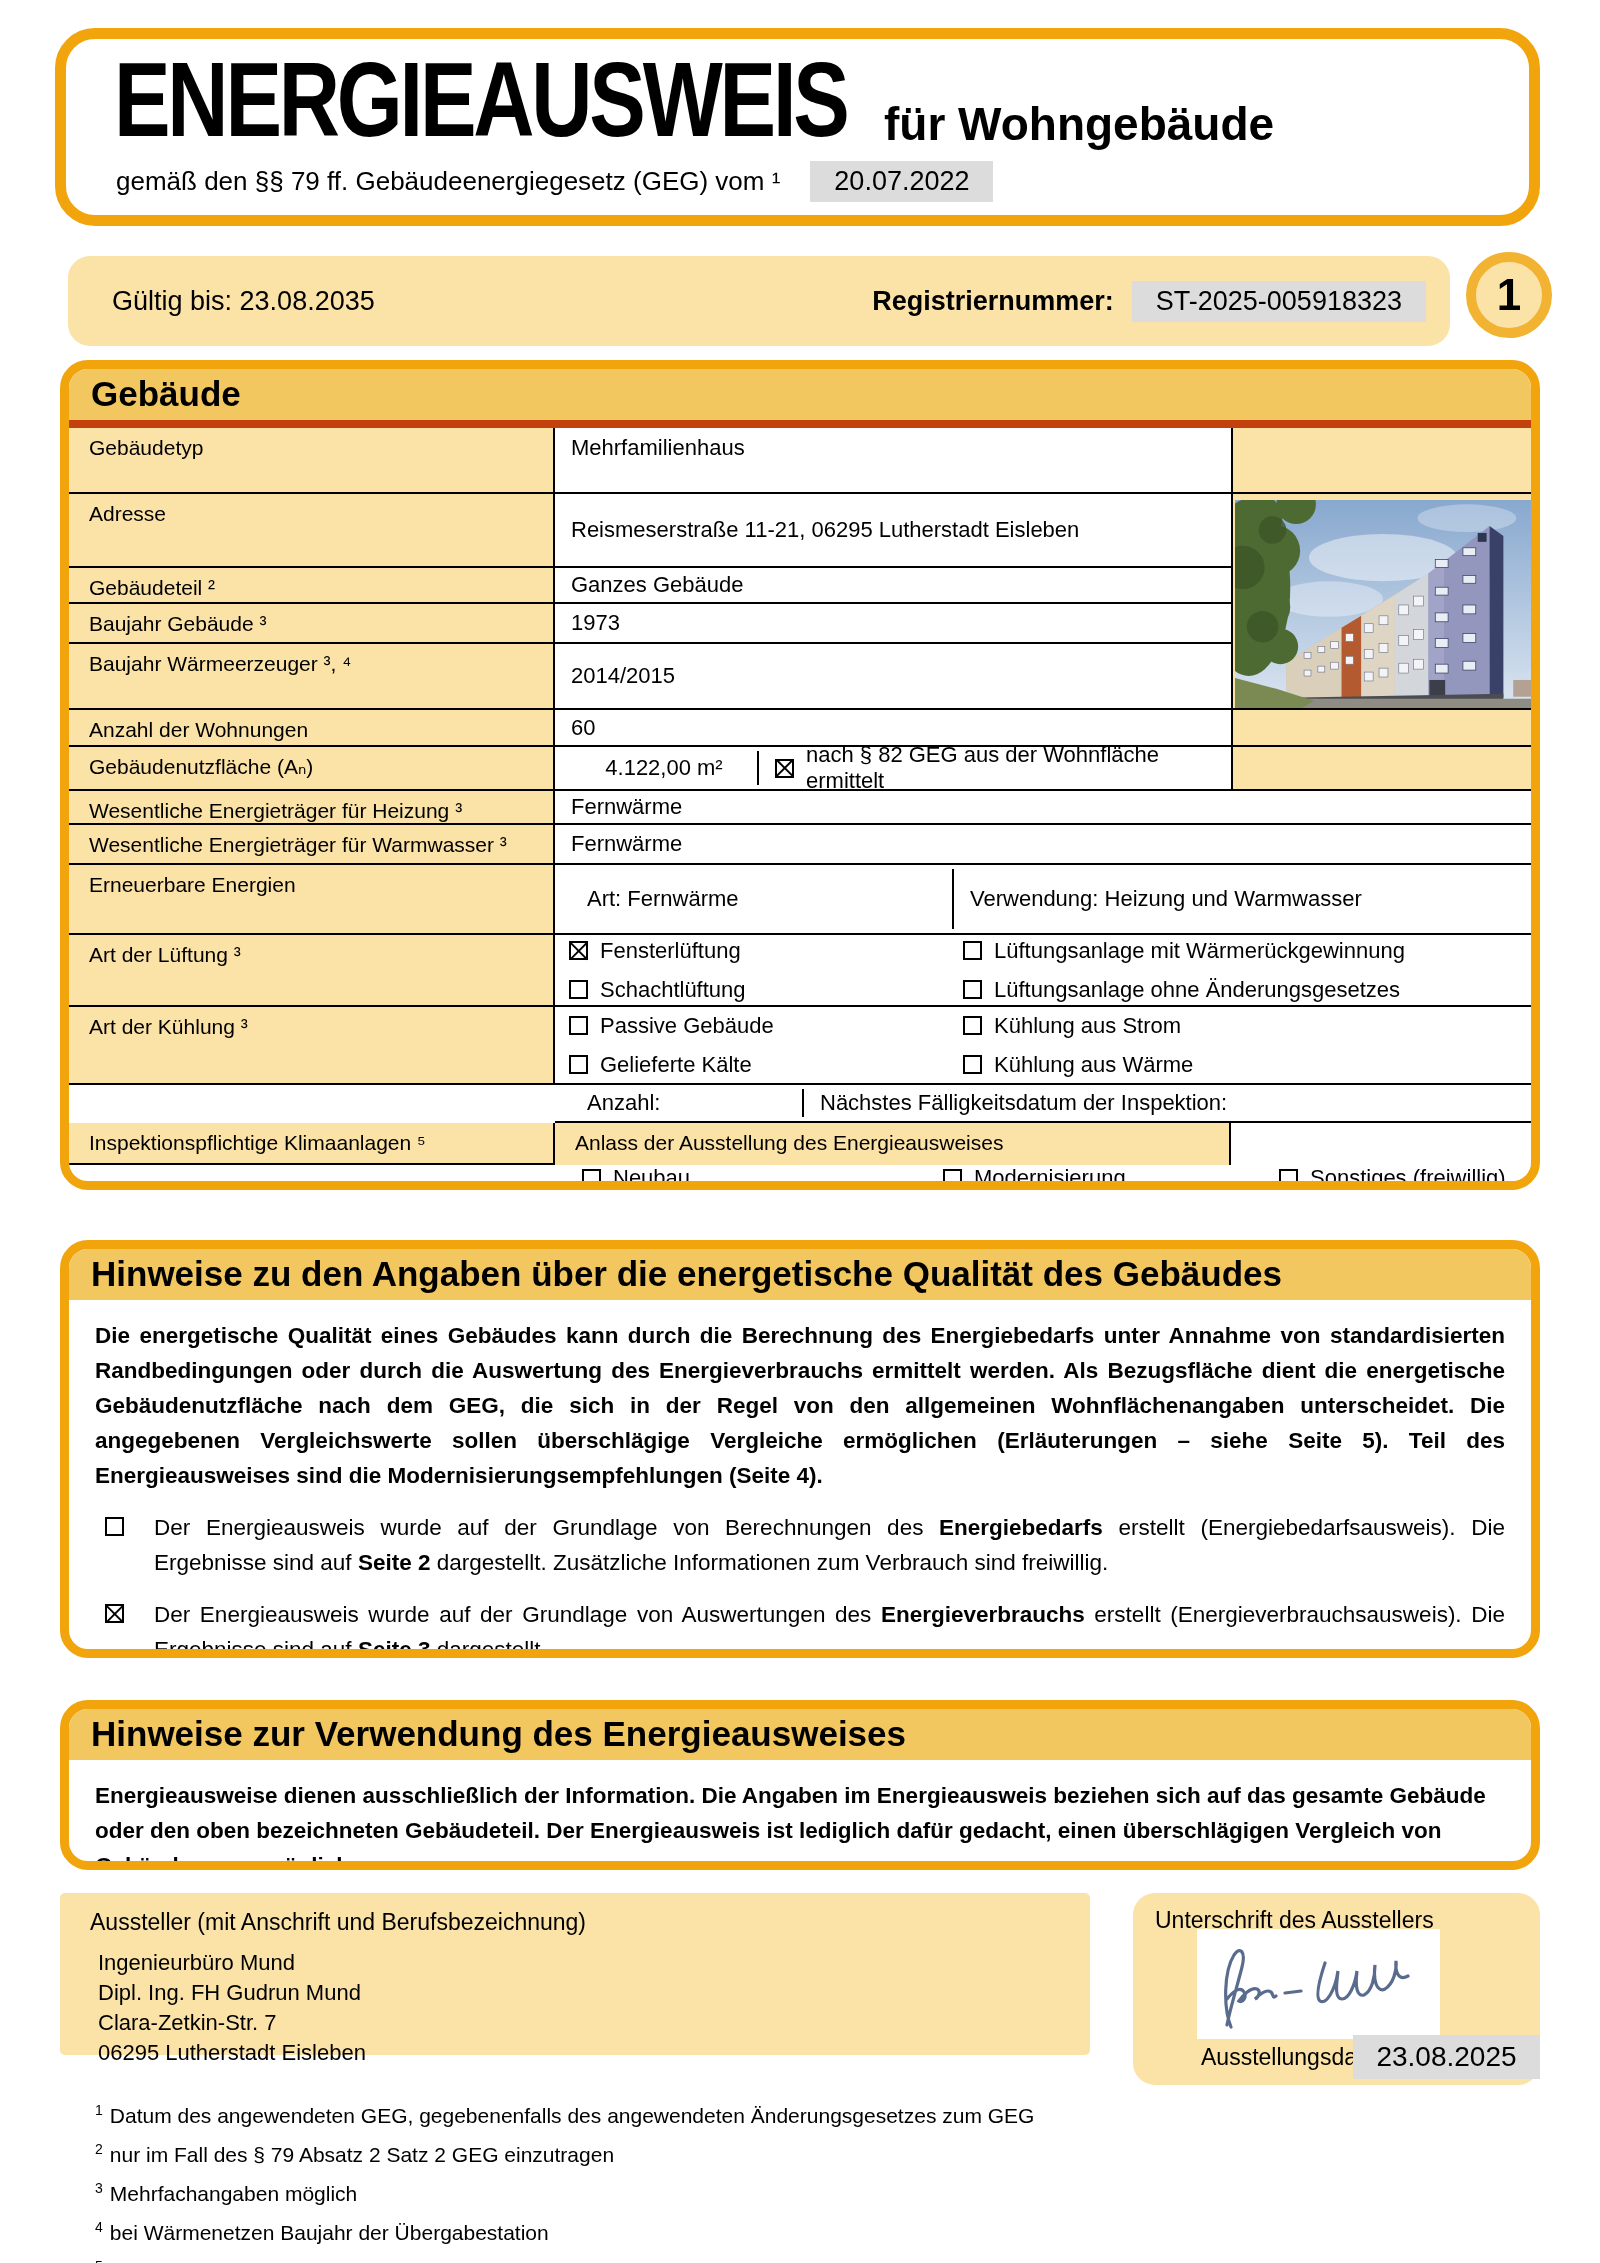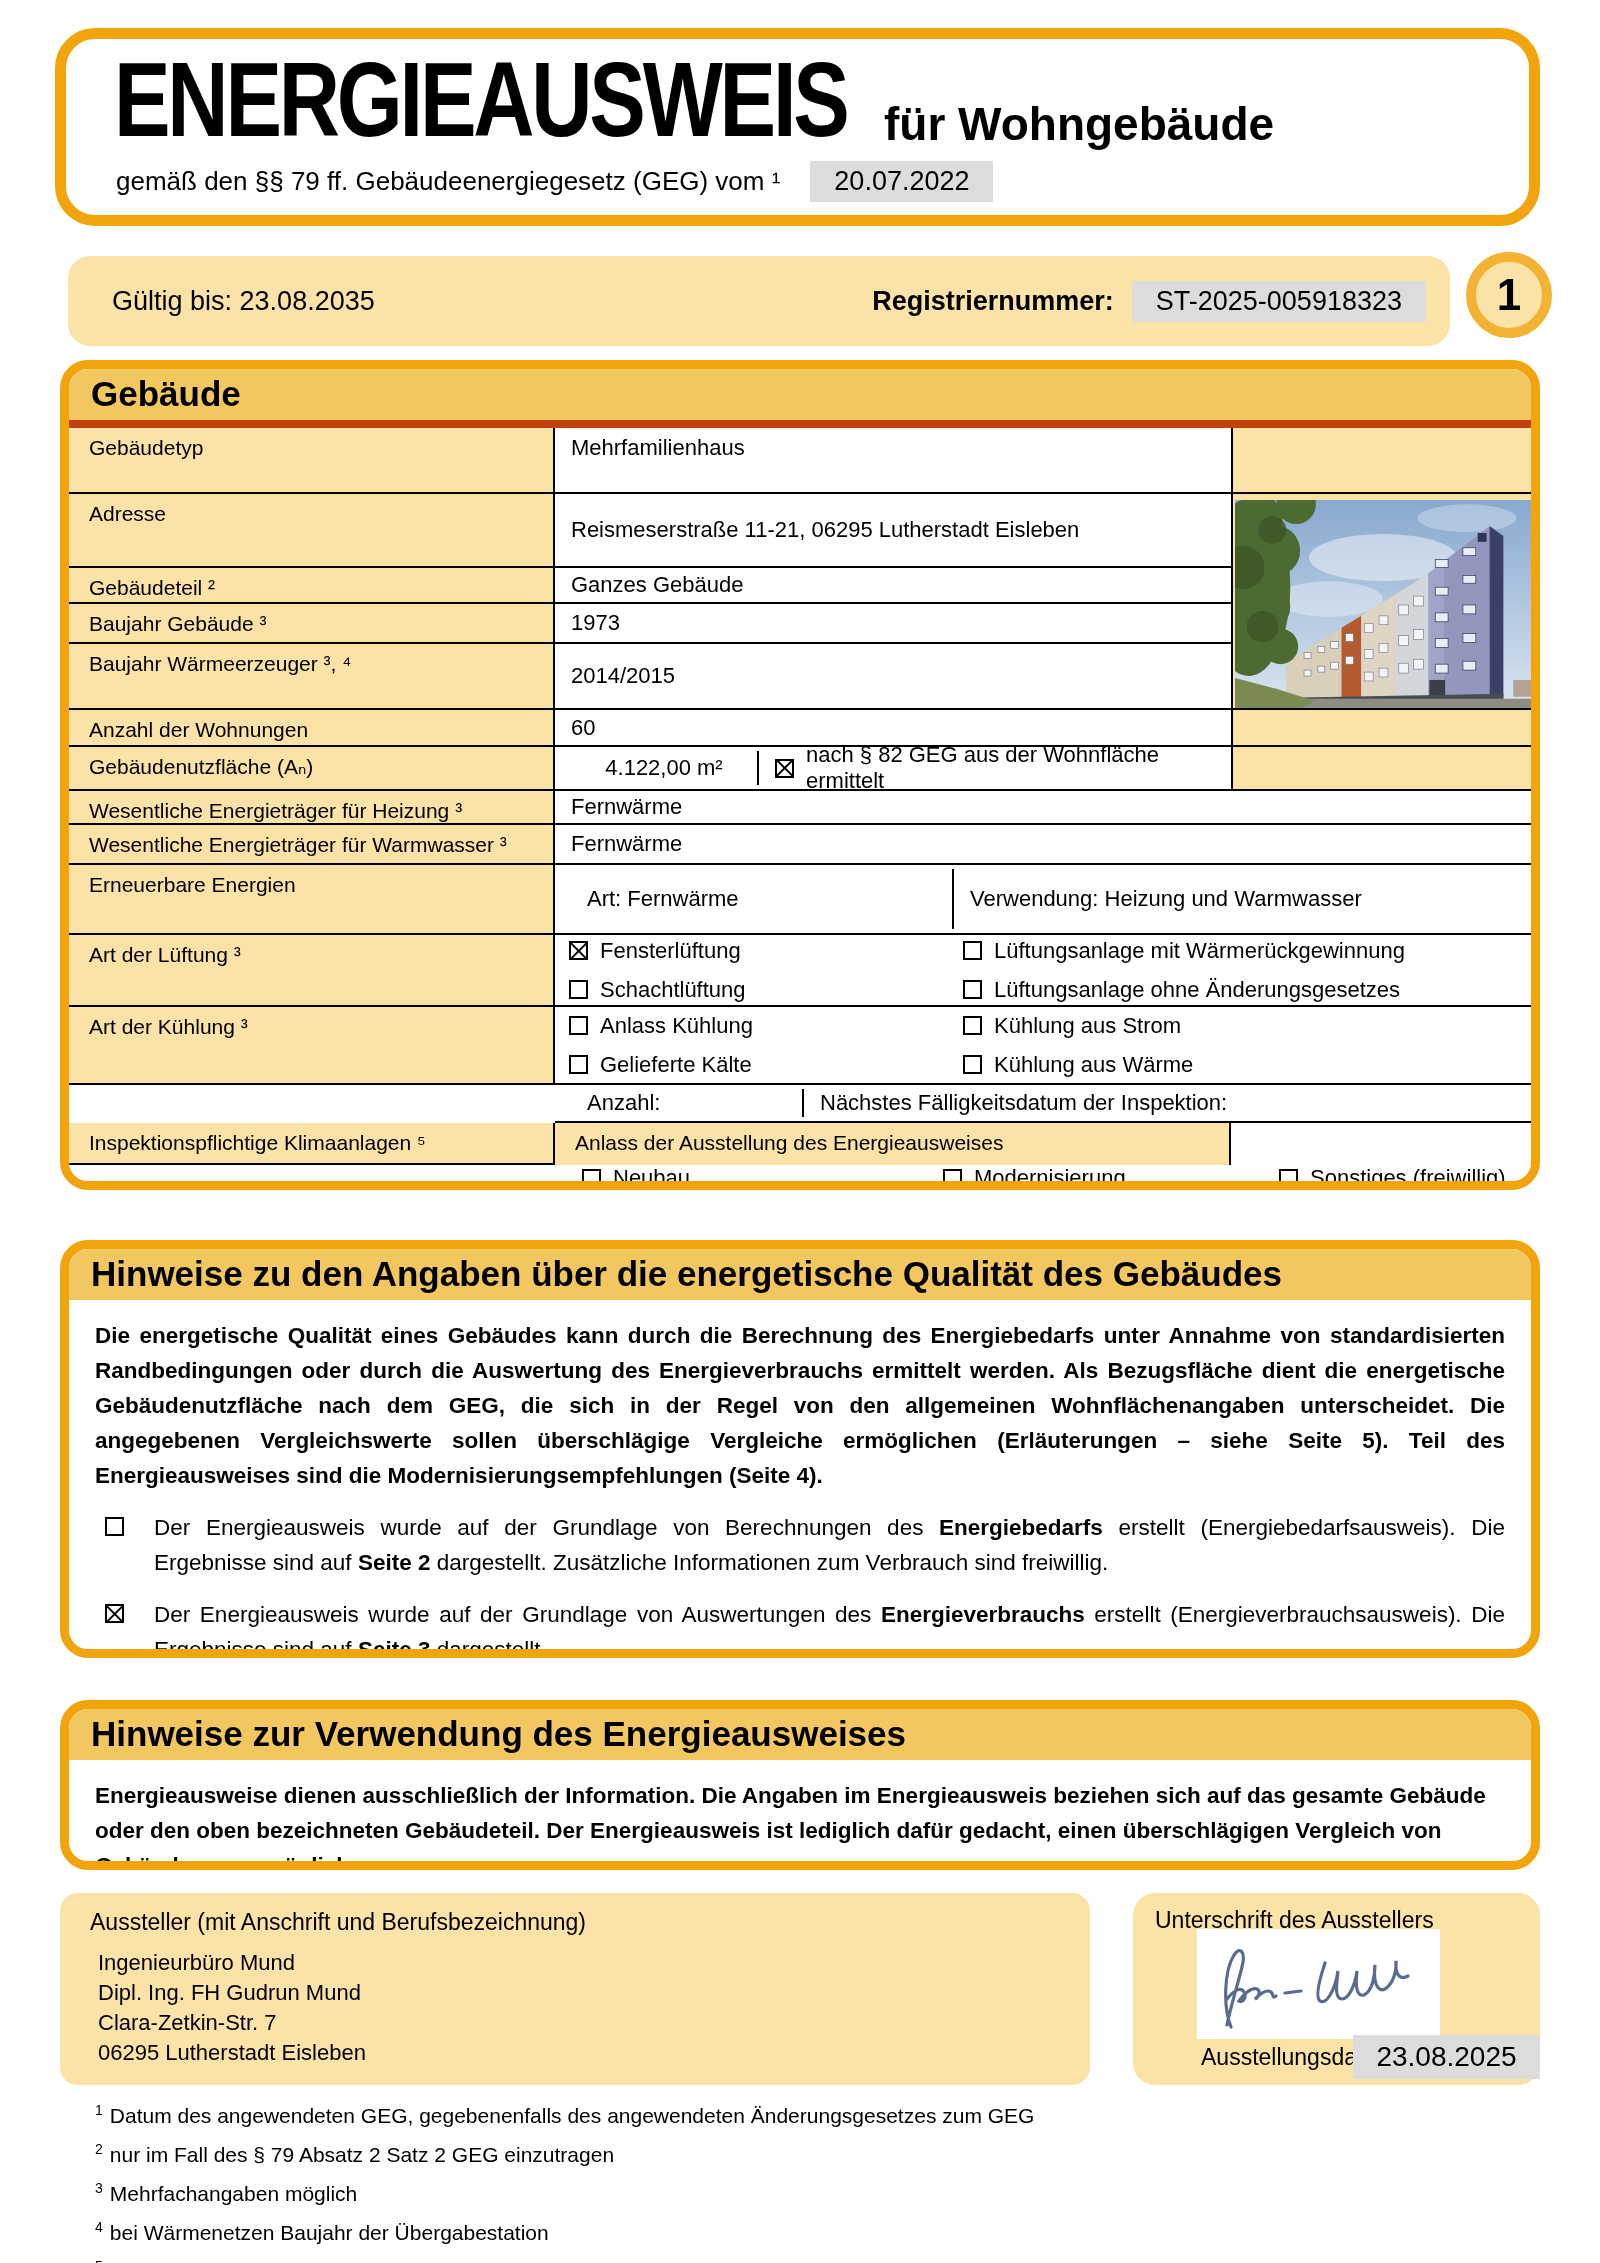--- a/index.html
+++ b/index.html
@@ -53,21 +53,21 @@
   
   .hq{top:1240px;height:418px;}
   .hv{top:1700px;height:170px;}
   .panel-body{padding:12px 26px 0 26px;font-size:22.5px;line-height:35px;}
   .panel-body p{margin:6px 0 0 0;text-align:justify;font-weight:bold;}
   .cb-item{display:flex;gap:30px;margin-top:17px;align-items:flex-start;}
   .cb-item .cb{margin-top:7px;margin-left:10px;}
   .cb-item .txt{flex:1;text-align:justify;}
 
   
-  .aussteller-box{position:absolute;left:60px;top:1893px;width:1030px;height:192px;background:var(--cream,#FBE2A7);border-radius:18px;box-sizing:border-box;padding:16px 30px;font-size:23px;}
+  .aussteller-box{position:absolute;left:60px;top:1893px;width:1030px;height:162px;background:var(--cream,#FBE2A7);border-radius:5px;box-sizing:border-box;padding:16px 30px;font-size:23px;}
   .aussteller-lines{margin-top:12px;margin-left:8px;font-size:22px;line-height:30px;}
   .signature-box{position:absolute;left:1133px;top:1893px;width:407px;height:192px;background:var(--cream,#FBE2A7);border-radius:22px;box-sizing:border-box;padding:14px 0 0 22px;font-size:23px;}
   .sig-pad{position:absolute;left:64px;top:36px;width:243px;height:110px;background:#fff;}
   .sig-pad svg{width:100%;height:100%;display:block;}
   .sig-date-label{position:absolute;left:22px;bottom:14px;font-size:23px;margin-left:46px;}
   .sig-date-field{position:absolute;right:0;bottom:6px;width:187px;height:44px;background:var(--field-gray,#DCDCDC);display:flex;align-items:center;justify-content:center;font-size:28px;margin-top:36px;}
 
   
   .footnotes{position:absolute;left:95px;top:2098px;width:1420px;font-size:21px;}
   .footnote{margin-bottom:9px;line-height:24px;}
@@ -237,21 +237,21 @@
             <span>Lüftungsanlage ohne Änderungsgesetzes</span>
           </div>
       </div>
     </div>
 
     <div class="cell label">Art der Kühlung ³</div>
     <div class="cell value span2" style="padding:0;">
       <div class="opt-grid">
         <div class="opt">
             <span class="cb"></span>
-            <span>Anlass Kühlung</span>
+            <span>Passive Gebäude</span>
           </div>
         <div class="opt">
             <span class="cb"></span>
             <span>Kühlung aus Strom</span>
           </div>
         <div class="opt">
             <span class="cb"></span>
             <span>Gelieferte Kälte</span>
           </div>
         <div class="opt">

